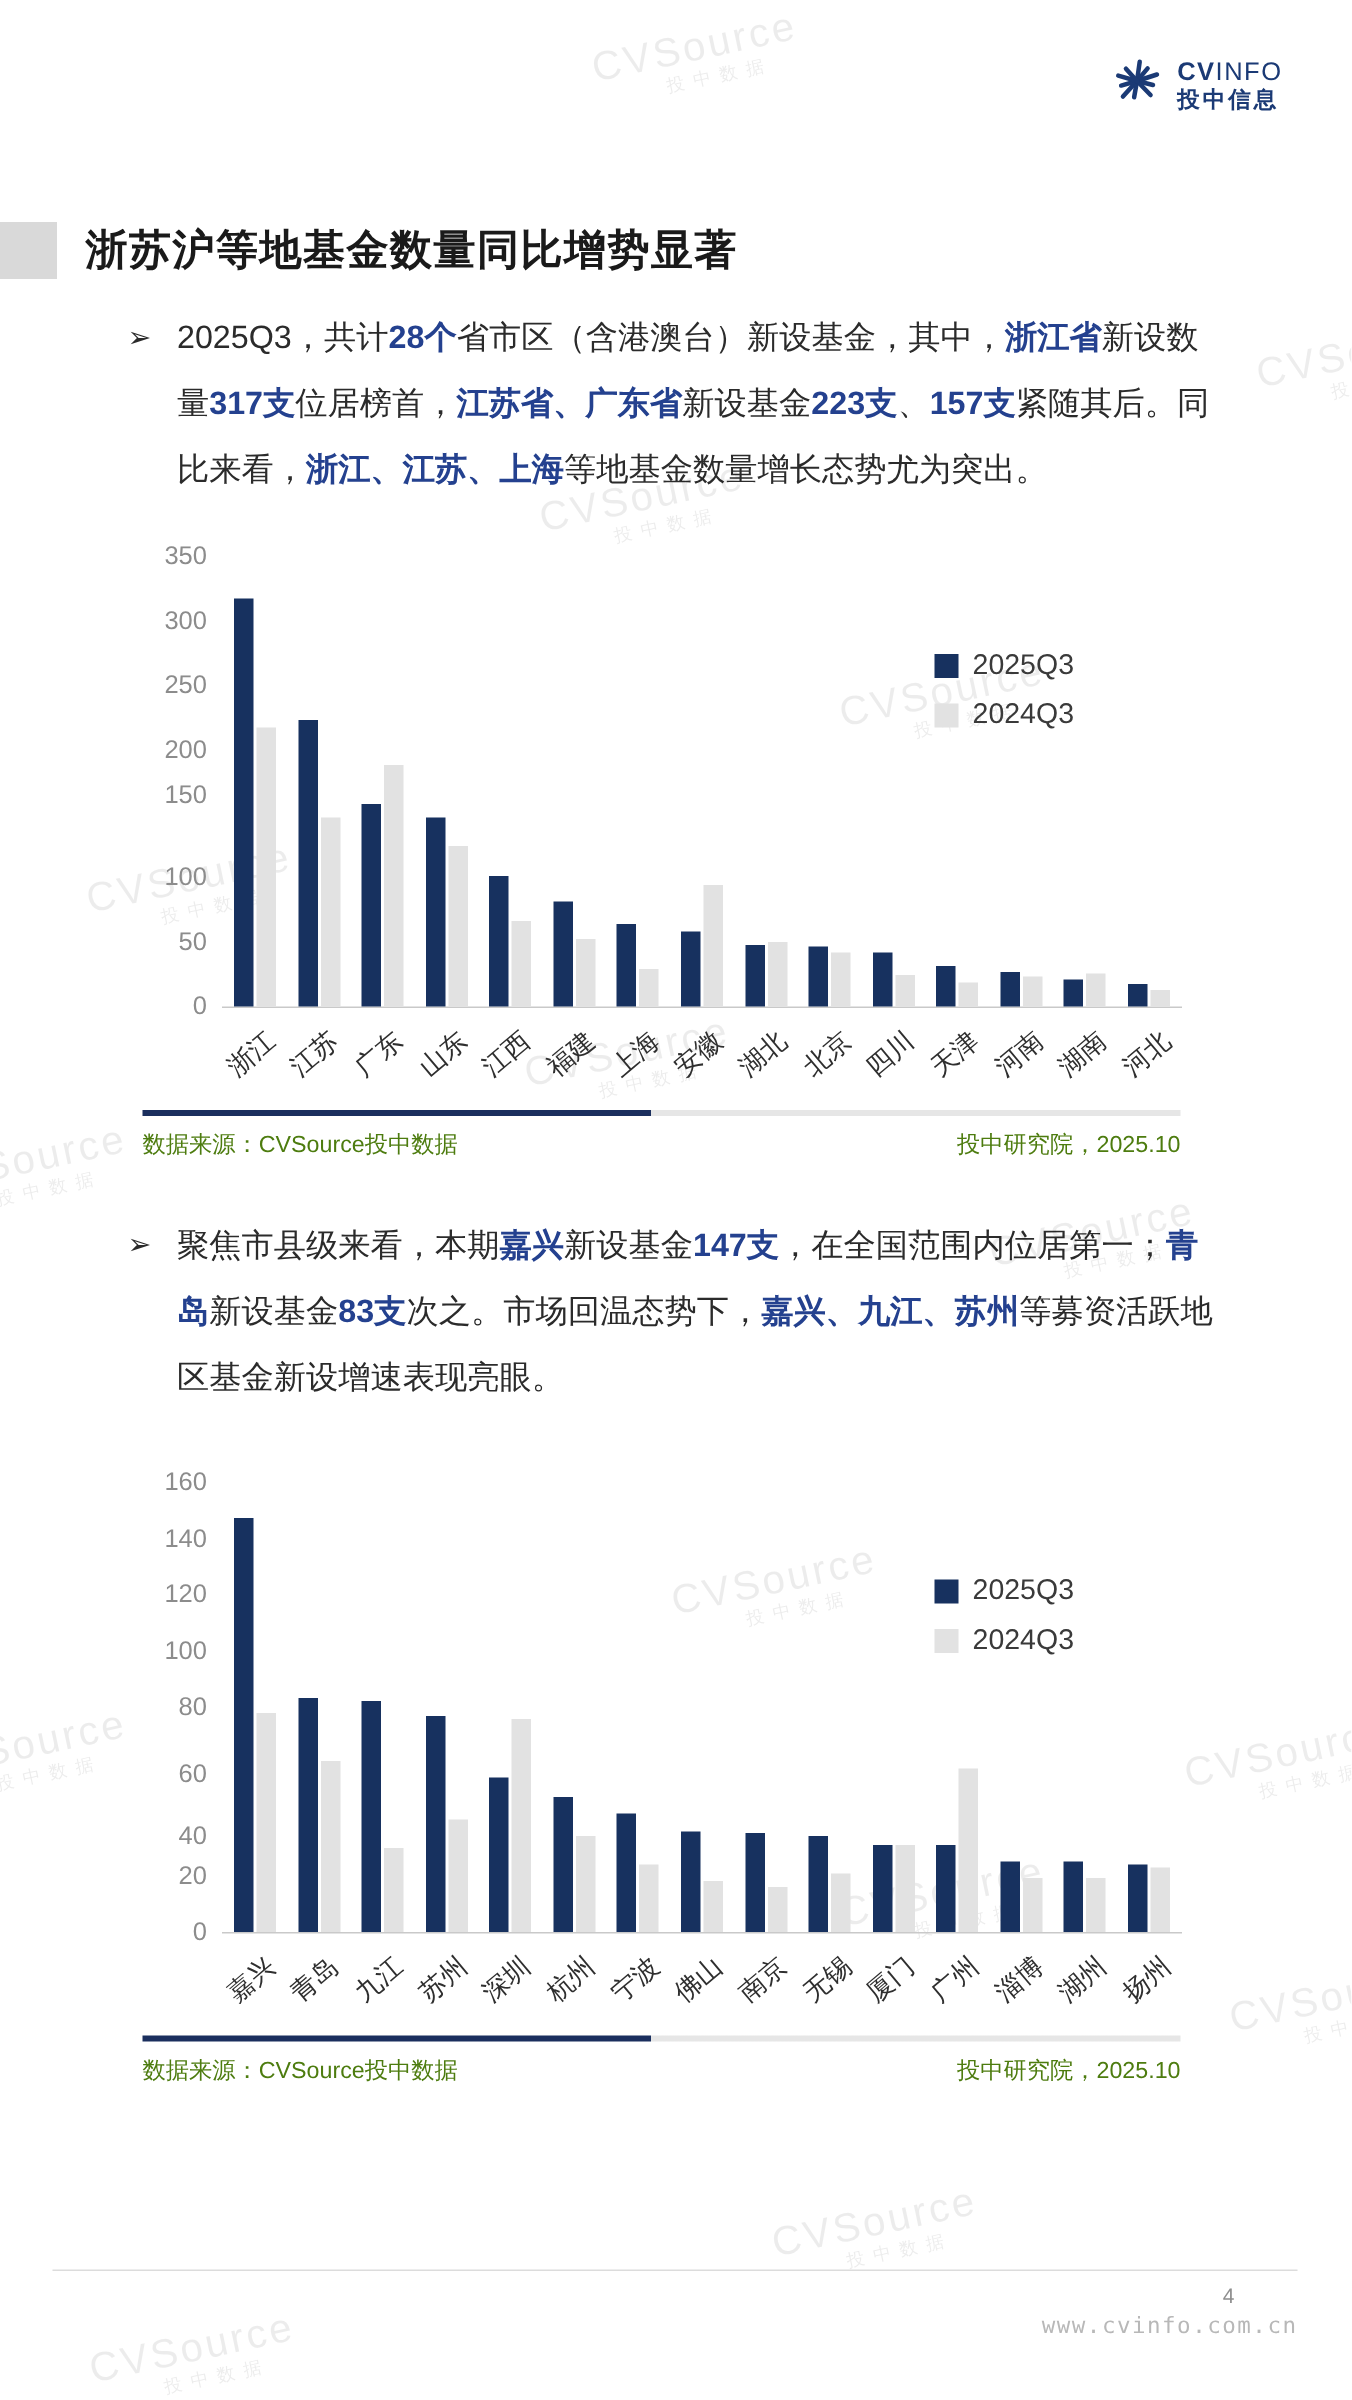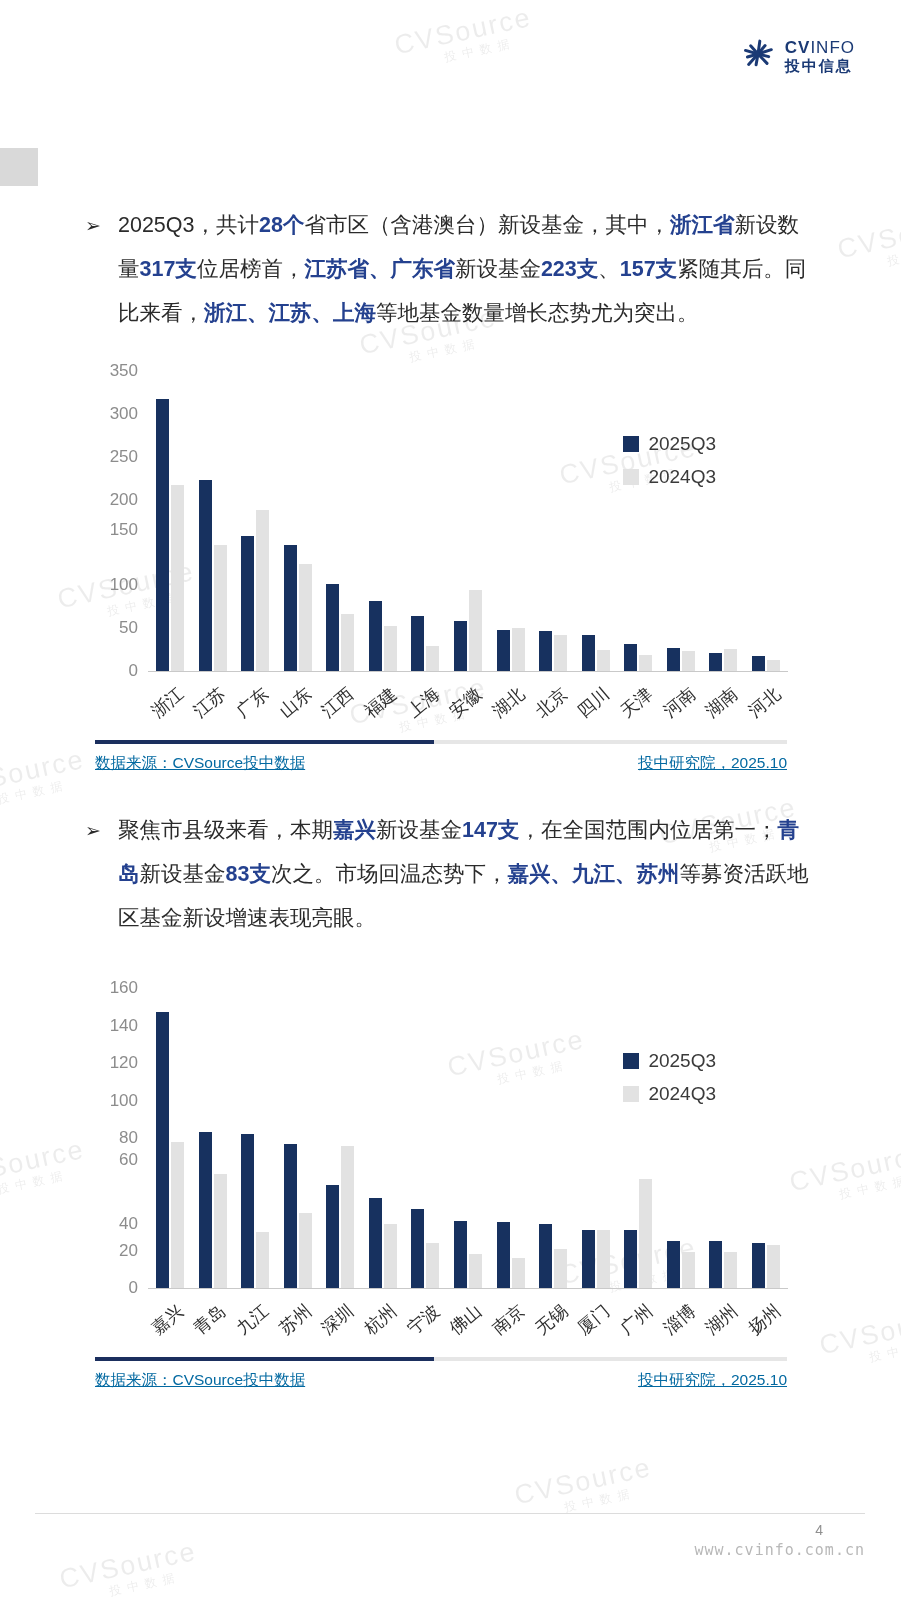--- a/index.html
+++ b/index.html
@@ -44,21 +44,21 @@
   .swatch{width:16px;height:16px;display:inline-block;}
   .legend-label{font-size:19px;color:#3a3a3a;}
   .xlabels{display:flex;margin-left:48px;width:640px;height:62px;}
   .xcell{flex:1;position:relative;}
   .xlab{position:absolute;right:42%;top:10px;transform:rotate(-40deg);transform-origin:top right;
         white-space:nowrap;font-size:17.5px;color:#2f2f2f;}
 
   
   .source-row{margin:6px 0 0 95px;width:692px;}
   .divider{height:4px;background:linear-gradient(to right,#1b2f5e 0 49%,#e6e6e6 49% 100%);}
-  .source-texts{display:flex;justify-content:space-between;margin-top:9px;font-size:15.5px;color:#0369a1;text-decoration:underline;}
+  .source-texts{display:flex;justify-content:space-between;margin-top:9px;font-size:15.5px;color:#4d7c0f;}
 
   
   .footer-line{position:absolute;left:35px;right:36px;top:1513px;height:1px;background:#dcdcdc;}
   .page-num{position:absolute;top:1522px;right:78px;font-size:14px;color:#8f8f8f;}
   .site-url{position:absolute;top:1541px;right:36px;font-size:15px;color:#b8b8b8;
             font-family:"DejaVu Sans Mono",monospace;letter-spacing:1px;}
   .copyright{position:absolute;top:1510px;left:35px;font-size:23px;color:#c9c9c9;letter-spacing:1px;}
 </style>
 </head>
 <body>
@@ -146,20 +146,21 @@
       </svg>
     </span>
     <span class="txt">
       <span class="en"><b>CV</b><span>INFO</span></span>
       <span class="cn">投中信息</span>
     </span>
   </div>
 
   <div class="title-row">
     <div class="accent"></div>
+    <h1 class="page-title">浙苏沪等地基金数量同比增势显著</h1>
   </div>
 
   <div class="bullet">
     <div class="marker">➢</div>
     <div class="runs"><span class="run">2025Q3，共计</span><span class="run hl">28个</span><span class="run">省市区（含港澳台）新设基金，其中，</span><span class="run hl">浙江省</span><span class="run">新设数量</span><span class="run hl">317支</span><span class="run">位居榜首，</span><span class="run hl">江苏省、广东省</span><span class="run">新设基金</span><span class="run hl">223支</span><span class="run">、</span><span class="run hl">157支</span><span class="run">紧随其后。同比来看，</span><span class="run hl">浙江、江苏、上海</span><span class="run">等地基金数量增长态势尤为突出。</span></div>
   </div>
 
   <div class="chart" style="margin-top:2px;">
     <div class="chart-body">
       <div class="yaxis">
@@ -308,21 +309,21 @@
     <div class="marker">➢</div>
     <div class="runs"><span class="run">聚焦市县级来看，本期</span><span class="run hl">嘉兴</span><span class="run">新设基金</span><span class="run hl">147支</span><span class="run">，在全国范围内位居第一；</span><span class="run hl">青岛</span><span class="run">新设基金</span><span class="run hl">83支</span><span class="run">次之。市场回温态势下，</span><span class="run hl">嘉兴、九江、苏州</span><span class="run">等募资活跃地区基金新设增速表现亮眼。</span></div>
   </div>
 
   <div class="chart" style="margin-top:48px;">
     <div class="chart-body">
       <div class="yaxis">
           <div class="ytick" style="bottom: -10px;">0</div>
           <div class="ytick" style="bottom: 27.5px; margin-left: 37px;">20</div>
           <div class="ytick" style="bottom: 54px;">40</div>
-          <div class="ytick" style="bottom: 118px;">60</div>
+          <div class="ytick" style="bottom: 95px;">60</div>
           <div class="ytick" style="bottom: 140px;">80</div>
           <div class="ytick" style="bottom: 177.5px;">100</div>
           <div class="ytick" style="bottom: 215px;">120</div>
           <div class="ytick" style="bottom: 252.5px; margin-top: 32px;">140</div>
           <div class="ytick" style="bottom: 290px;">160</div>
         </div>
       <div class="plot">
           <div class="groups">
             <div class="group">
               <div class="bar" style="height: 275.625px; background: rgb(23, 49, 95);"></div>

